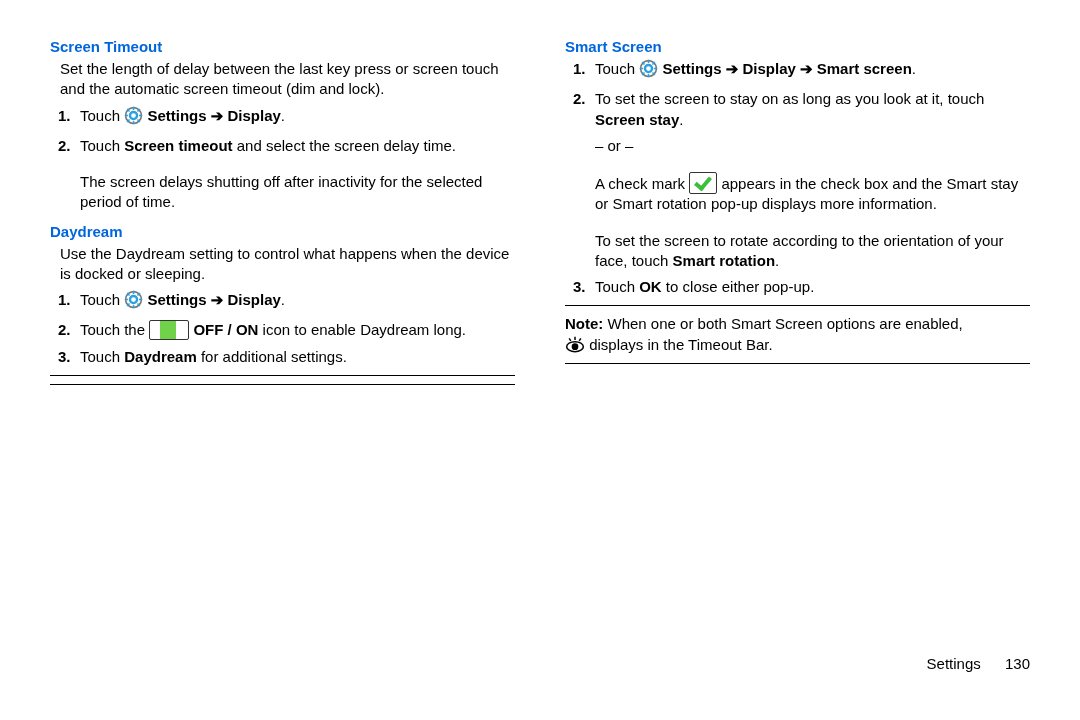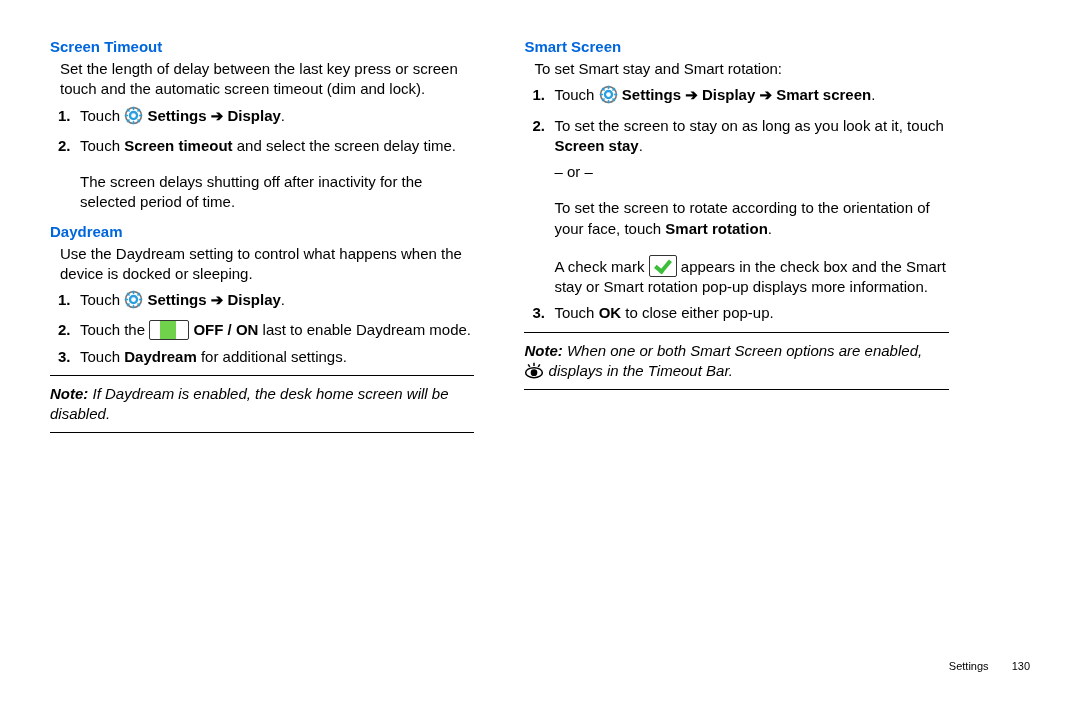--- a/index.html
+++ b/index.html
@@ -9,20 +9,21 @@
     font-size: 15px;
     color: #000;
     background: #fff;
   }
   .page {
     width: 1080px;
     height: 692px;
     box-sizing: border-box;
     padding: 38px 50px 20px 50px;
     display: flex;
+    flex-direction: column;
   }
   .cols {
     flex: 1;
     display: flex;
     gap: 50px;
   }
   .col {
     flex: 1;
     min-width: 0;
   }
@@ -54,26 +55,26 @@
     position: absolute;
     left: -22px;
   }
   .b { font-weight: bold; }
   .arrow::before { content: " \2794  "; font-weight: bold; }
   .rule {
     border: none;
     border-top: 1.5px solid #000;
     margin: 8px 0 8px 0;
   }
-  .note-block { line-height: 1.35; font-style: italic; }
+  .note-block { line-height: 1.35; }
   .sub { margin-top: 16px; line-height: 1.35; }
   .or { margin: 6px 0; }
   .footer {
     text-align: right;
-    font-size: 11px;
+    font-size: 15px;
     margin-top: auto;
   }
   
   .icon {
     display: inline-block;
     vertical-align: -4px;
   }
   .checkbox-icon {
     display: inline-block;
     width: 26px;
@@ -177,36 +178,32 @@
                   <line x1="4" y1="20" x2="7" y2="17"></line>
                   <line x1="17" y1="7" x2="20" y2="4"></line>
                 </g>
               </svg>
           </span>
           <span class="b">Settings</span><span class="b arrow"></span><span class="b">Display</span><span>.</span>
         </li>
         <li>
           <span>Touch the </span>
           <span class="toggle-icon"></span>
-          <span class="b">OFF / ON</span><span> last to enable Daydream mode.</span>
+          <span class="b">OFF / ON</span><span> icon to enable Daydream long.</span>
         </li>
         <li>
           <span>Touch </span><span class="b">Daydream</span><span> for additional settings.</span>
         </li>
       </ol>
       <hr class="rule">
-      <div class="note-block">
-        <span class="b">Note:</span><span> If Daydream is enabled, the desk home screen will be disabled.</span>
-      </div>
       <hr class="rule">
     </div>
 
     <div class="col">
       <div class="section-heading">Smart Screen</div>
-      <p class="body">To set Smart stay and Smart rotation:</p>
       <ol>
         <li>
           <span>Touch </span>
           <span class="icon">
             <svg width="19" height="19" viewBox="0 0 24 24">
                 <circle cx="12" cy="12" r="10" fill="none" stroke="#777" stroke-width="2"></circle>
                 <circle cx="12" cy="12" r="4.5" fill="none" stroke="#2aa0e0" stroke-width="3"></circle>
                 <g stroke="#2aa0e0" stroke-width="2">
                   <line x1="12" y1="1" x2="12" y2="5"></line>
                   <line x1="12" y1="19" x2="12" y2="23"></line>
@@ -218,26 +215,26 @@
                   <line x1="17" y1="7" x2="20" y2="4"></line>
                 </g>
               </svg>
           </span>
           <span class="b">Settings</span><span class="b arrow"></span><span class="b">Display</span><span class="b arrow"></span><span class="b">Smart screen</span><span>.</span>
         </li>
         <li>
           <span>To set the screen to stay on as long as you look at it, touch </span><span class="b">Screen stay</span><span>.</span>
           <div class="or">– or –</div>
           <div class="sub">
-            <span>To set the screen to rotate according to the orientation of your face, touch </span><span class="b">Smart rotation</span><span>.</span>
-          </div>
-          <div class="sub">
             <span>A check mark </span>
             <span class="checkbox-icon"></span>
             <span> appears in the check box and the Smart stay or Smart rotation pop-up displays more information.</span>
+          </div>
+          <div class="sub">
+            <span>To set the screen to rotate according to the orientation of your face, touch </span><span class="b">Smart rotation</span><span>.</span>
           </div>
         </li>
         <li>
           <span>Touch </span><span class="b">OK</span><span> to close either pop-up.</span>
         </li>
       </ol>
       <hr class="rule">
       <div class="note-block">
         <span class="b">Note:</span><span> When one or both Smart Screen options are enabled, </span><br>
         <span class="eye-icon">

